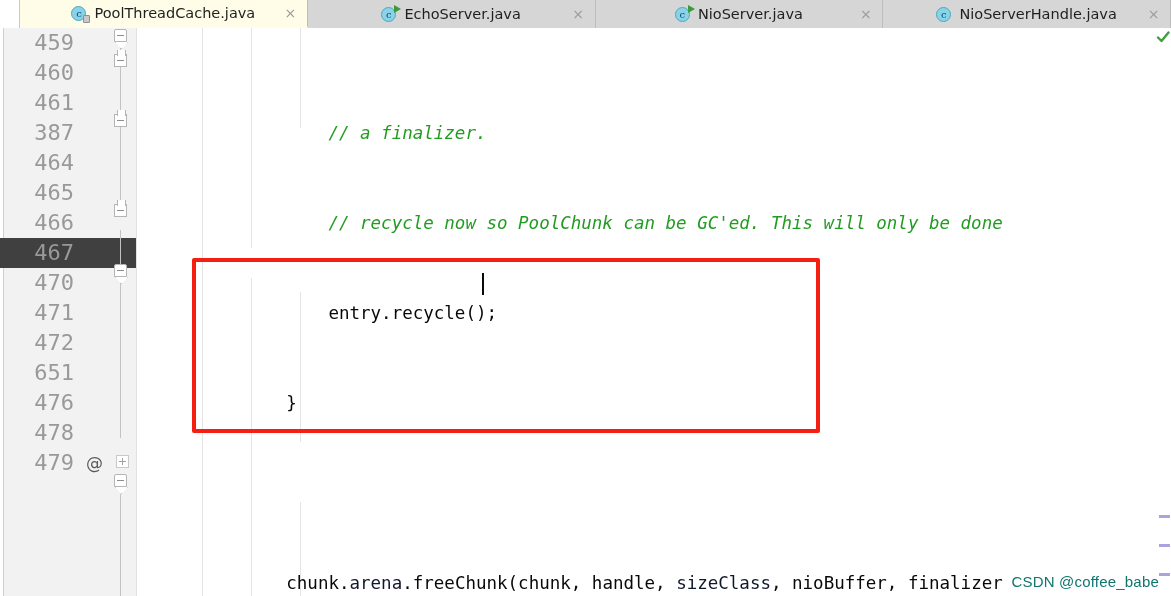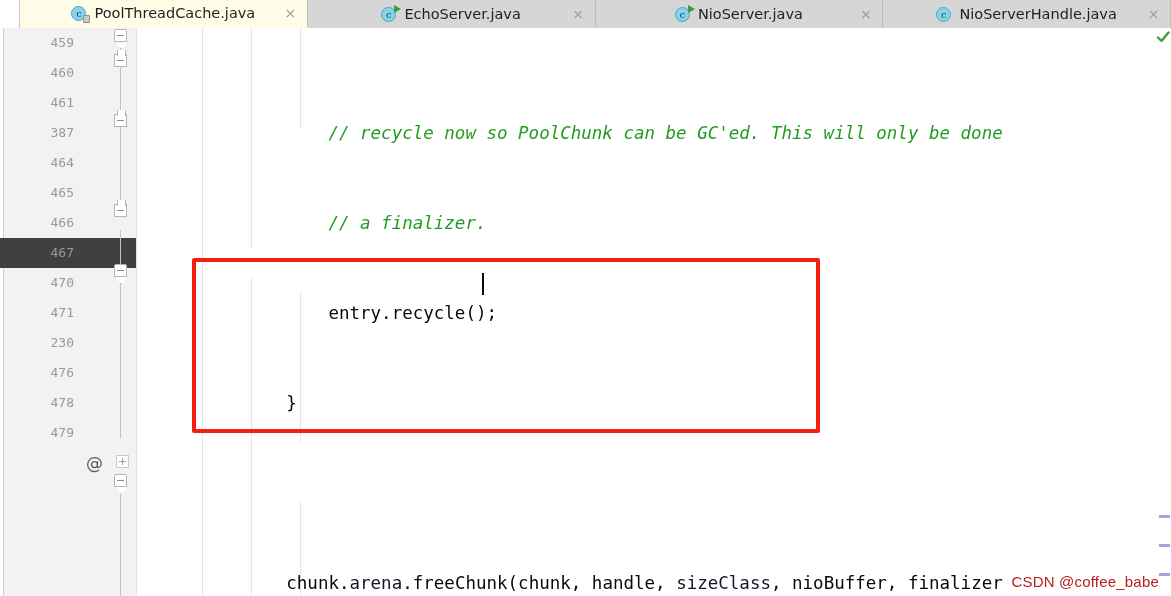--- a/index.html
+++ b/index.html
@@ -148,21 +148,21 @@
   }
 
   
   .lnum {
     position: absolute;
     right: 0;
     width: 136px;
     padding-right: 62px;
     text-align: right;
     font-family: "DejaVu Sans Mono", monospace;
-    font-size: 13px;
+    font-size: 22px;
     line-height: 30px;
     color: #999999;
   }
   .lnum-row { position: relative; height: 30px; }
   .lnum-row.caret { background: #404040; }
 
   
   .foldrail {
     position: absolute;
     left: 120px; top: 0;
@@ -304,21 +304,21 @@
     width: 11px; height: 3px;
     background: #a9a3e0;
   }
 
   
   .watermark {
     position: absolute;
     right: 12px; bottom: 6px;
     font-family: "Liberation Sans", sans-serif;
     font-size: 15px;
-    color: #b91c1c;
+    color: #0f766e;
     letter-spacing: 0.2px;
   }
 </style>
 </head>
 <body>
 
 <div id="app">
 
   <div class="tabbar">
     <div class="tab-leftstub"></div>
@@ -388,21 +388,24 @@
       <div class="lnum-row caret">
           <span class="lnum">467</span>
         </div>
       <div class="lnum-row">
           <span class="lnum">470</span>
         </div>
       <div class="lnum-row">
           <span class="lnum">471</span>
         </div>
       <div class="lnum-row">
-          <span class="lnum">230</span>
+          <span class="lnum">472</span>
+        </div>
+      <div class="lnum-row">
+          <span class="lnum">651</span>
         </div>
       <div class="lnum-row">
           <span class="lnum">476</span>
         </div>
       <div class="lnum-row">
           <span class="lnum">478</span>
         </div>
       <div class="lnum-row">
           <span class="lnum">479</span>
         </div>
@@ -453,22 +456,22 @@
 
       <div class="iguide" style="left:14px;  top:0;   height:568px;"></div>
       <div class="iguide" style="left:63px;  top:0;   height:220px;"></div>
       <div class="iguide" style="left:63px;  top:250px;height:318px;"></div>
       <div class="iguide" style="left:112px; top:0;   height:100px;"></div>
       <div class="iguide" style="left:112px; top:264px;height:150px;"></div>
       <div class="iguide" style="left:112px; top:474px;height:94px;"></div>
 
       <div class="code">
 
+        <div class="cl"><span class="cmt">            // a finalizer.</span></div>
         <div class="cl"><span class="cmt">            // recycle now so PoolChunk can be GC'ed. This will only be done</span></div>
-        <div class="cl"><span class="cmt">            // a finalizer.</span></div>
         <div class="cl"><span class="plain">            entry.recycle();</span></div>
         <div class="cl"><span class="plain">        }</span></div>
         <div class="cl"></div>
         <div class="cl"><span class="plain">        chunk.</span><span class="field">arena</span><span class="plain">.freeChunk(chunk, handle, </span><span class="field">sizeClass</span><span class="plain">, nioBuffer, finalizer</span></div>
         
         
 
         
 
         

